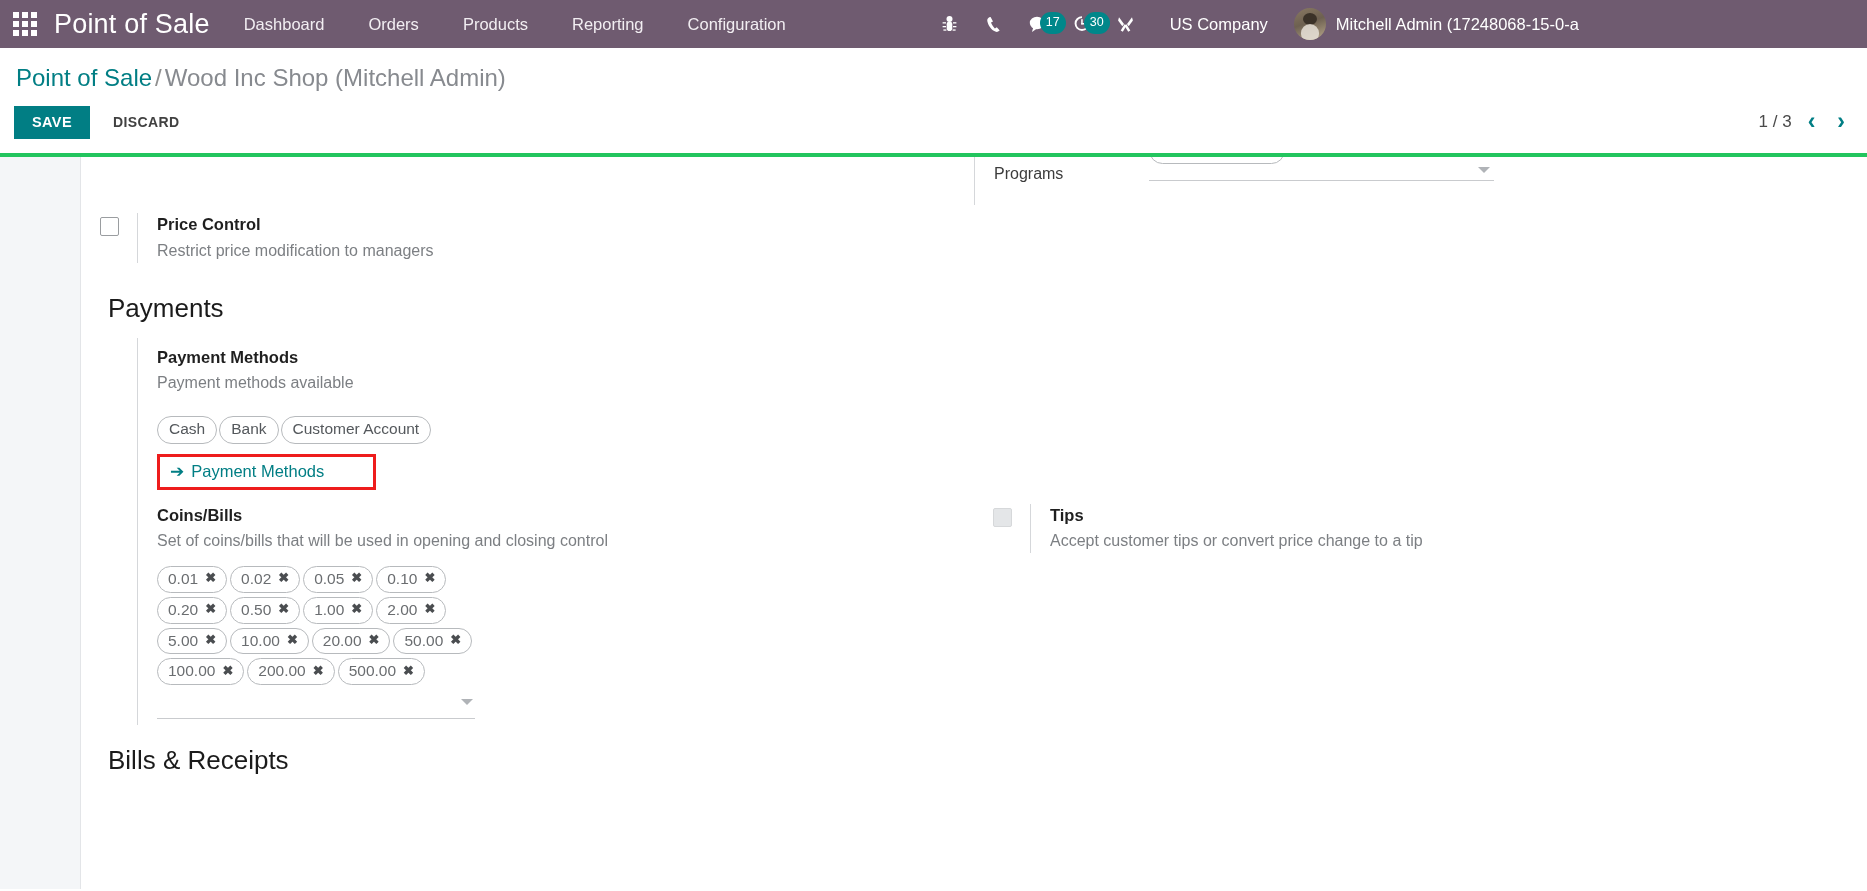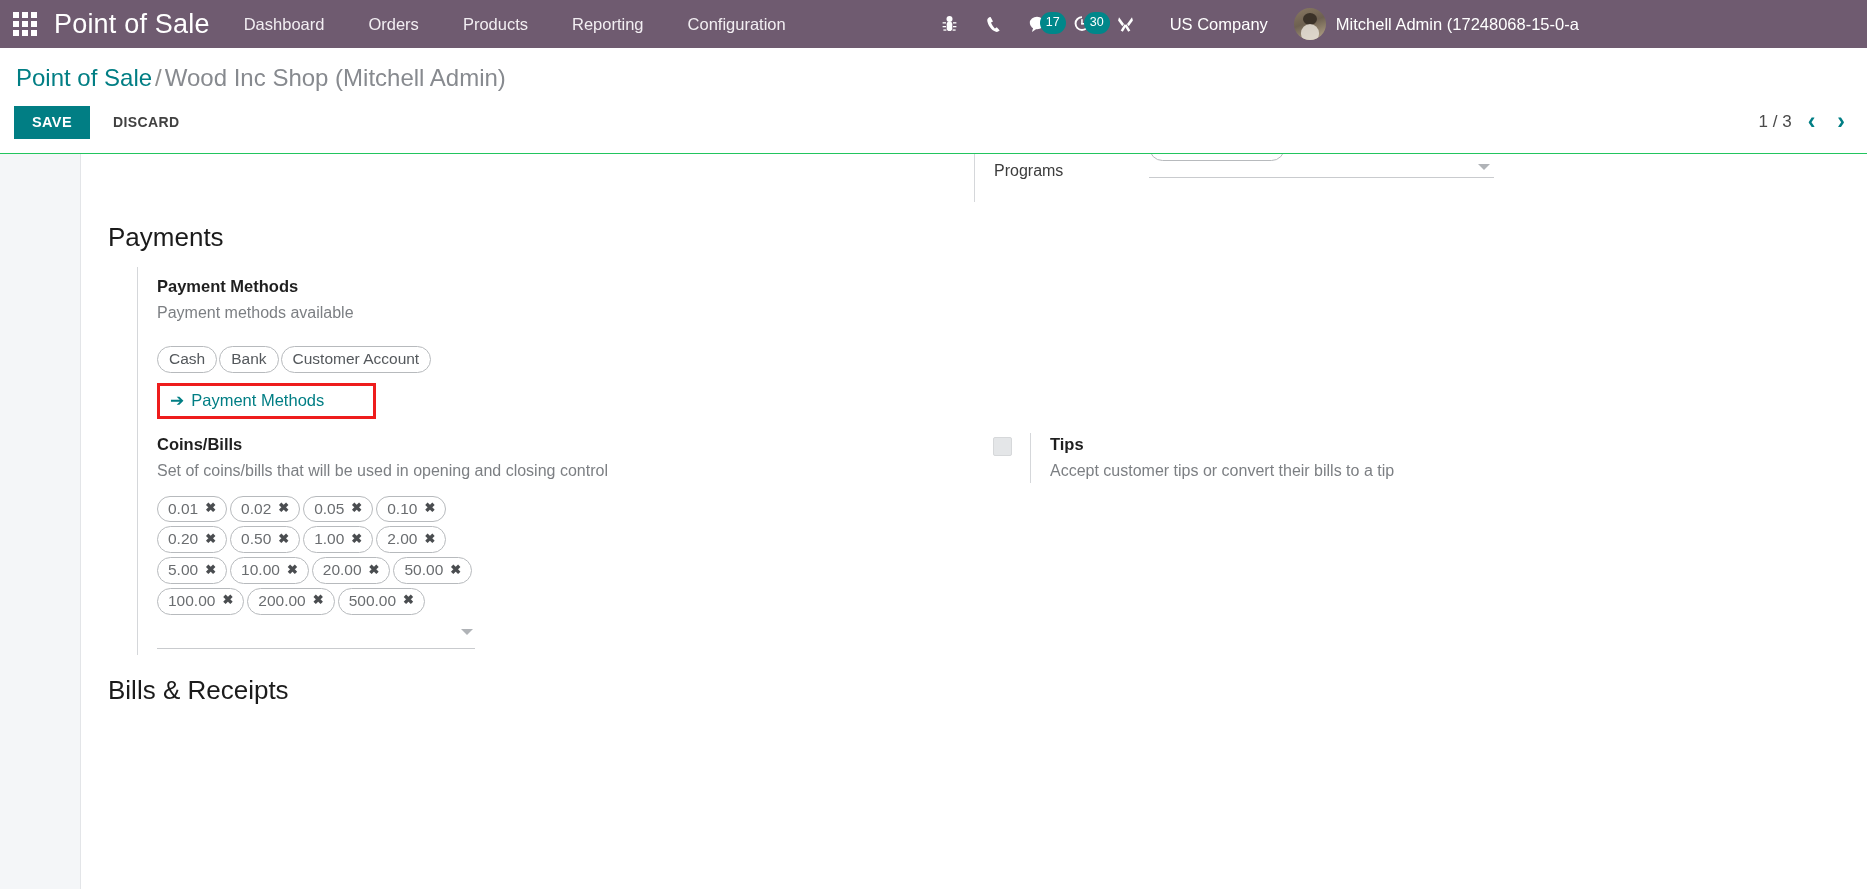--- a/index.html
+++ b/index.html
@@ -171,21 +171,21 @@
     font-size: 23px;
     line-height: 1;
     padding: 0 6px;
     cursor: pointer;
     font-weight: 700;
   }
 
   
   .content-wrap {
     display: flex;
-    border-top: 1px solid #22c55e;
+    border-top: 4px solid #22c55e;
     height: calc(891px - 48px - 107px);
     background: #ffffff;
   }
   .gutter {
     width: 81px;
     flex: 0 0 81px;
     background: #f4f6f8;
     border-right: 1px solid #e3e5e8;
   }
   .sheet {
@@ -488,20 +488,31 @@
               <span>10% Discount</span>
               <span class="x">✖</span>
             </span>
             <span class="coupon-caret"></span>
           </div>
         </div>
       </div>
     </div>
 
     <div class="settings-grid">
+      <div class="col">
+        <div class="setting">
+          <div class="cb-cell">
+            <span class="cbox"></span>
+          </div>
+          <div class="setting-body">
+            <div class="setting-title">Price Control</div>
+            <div class="setting-desc">Restrict price modification to managers</div>
+          </div>
+        </div>
+      </div>
       <div class="col"></div>
     </div>
 
     <h2 class="section-h2">Payments</h2>
 
     <div class="settings-grid">
       <div class="col">
         <div class="field-block">
           <div class="field-title">Payment Methods</div>
           <div class="field-desc">Payment methods available</div>
@@ -587,21 +598,21 @@
           </div>
         </div>
       </div>
       <div class="col">
         <div class="setting">
           <div class="cb-cell">
             <span class="cbox disabled"></span>
           </div>
           <div class="setting-body">
             <div class="setting-title">Tips</div>
-            <div class="setting-desc">Accept customer tips or convert their bills to a tip</div>
+            <div class="setting-desc">Accept customer tips or convert price change to a tip</div>
           </div>
         </div>
       </div>
     </div>
 
     <h2 class="section-h2">Bills &amp; Receipts</h2>
 
   </div>
 </div>
 

